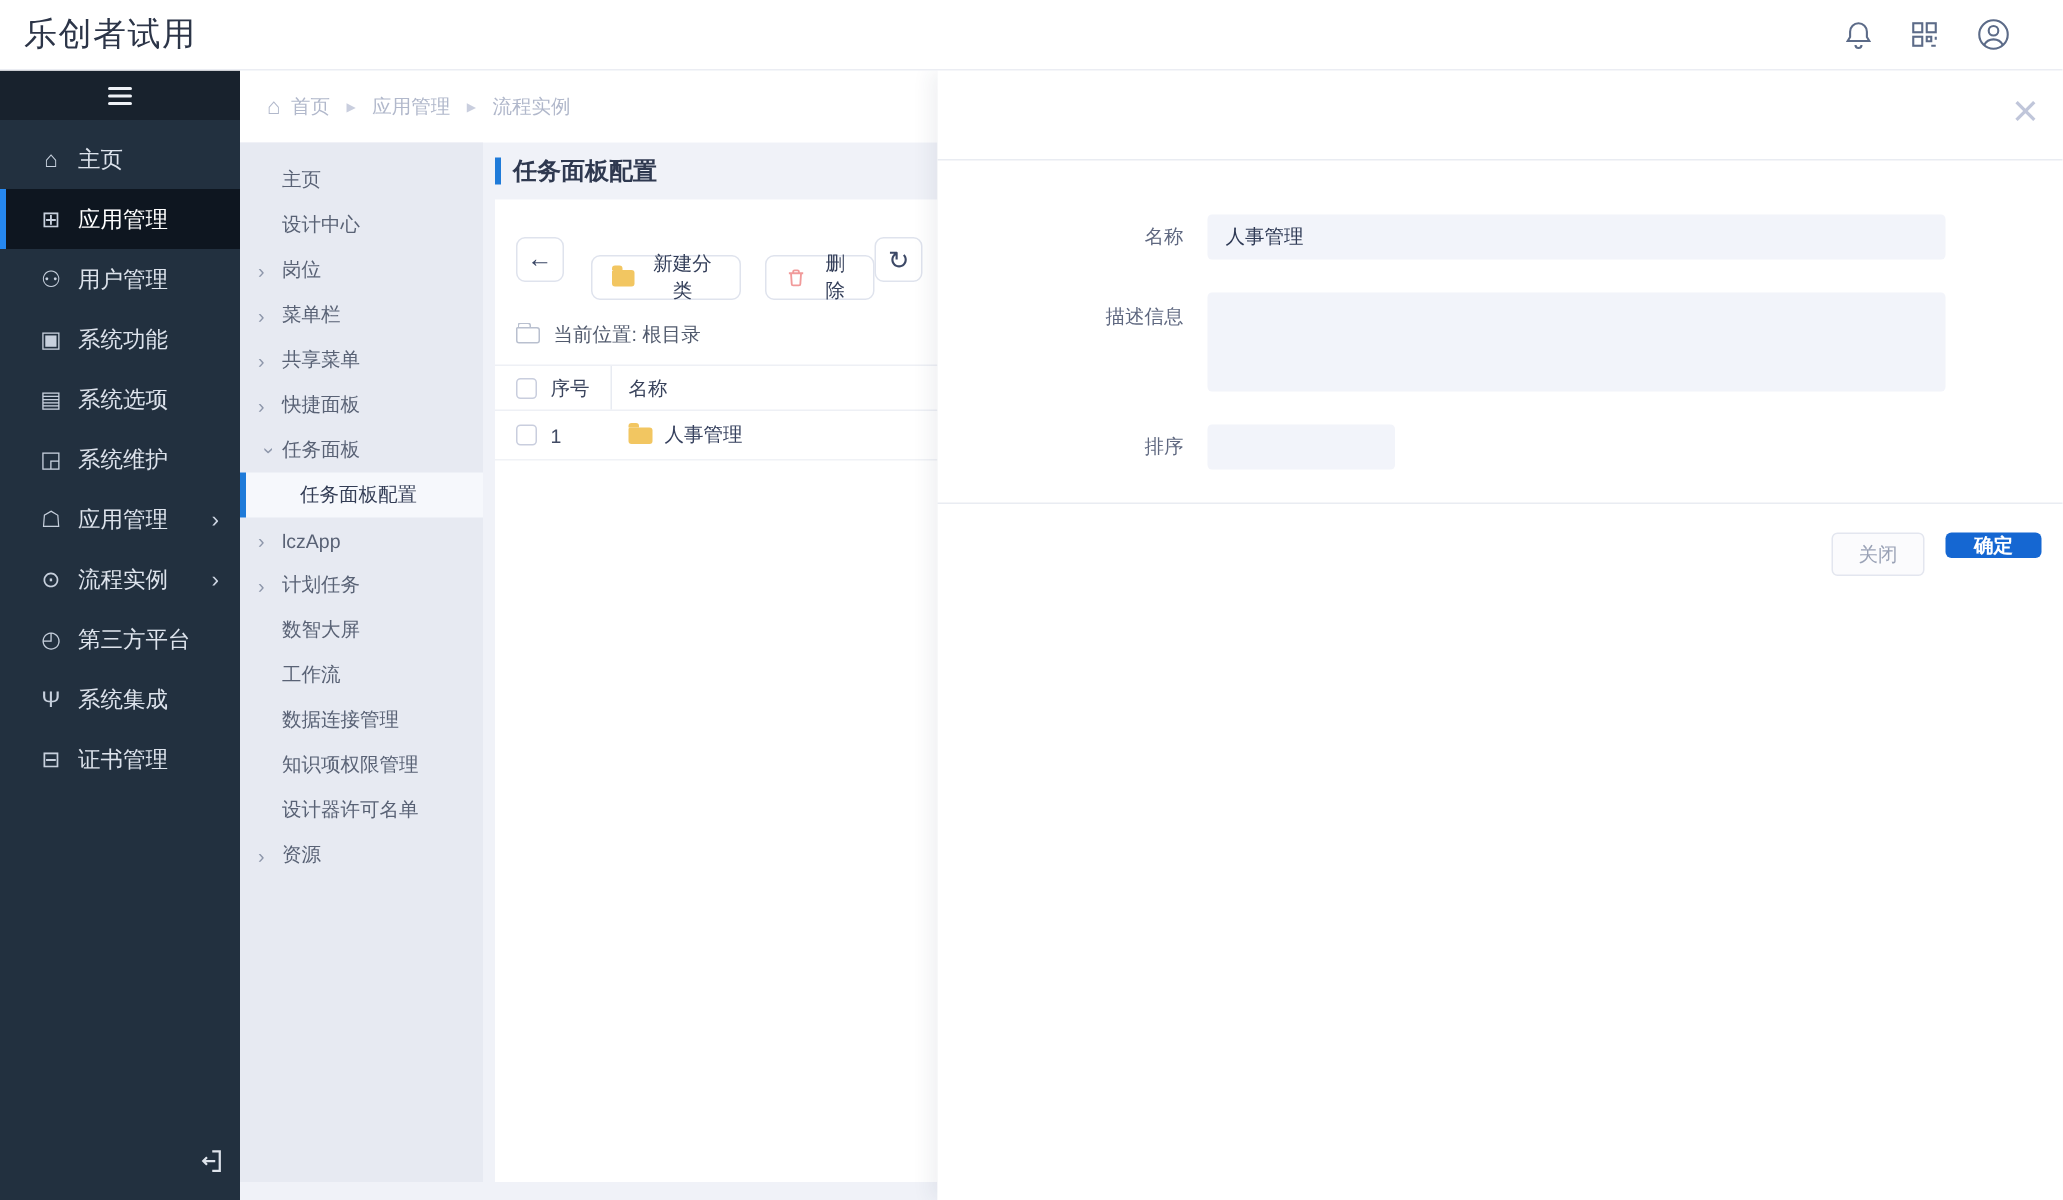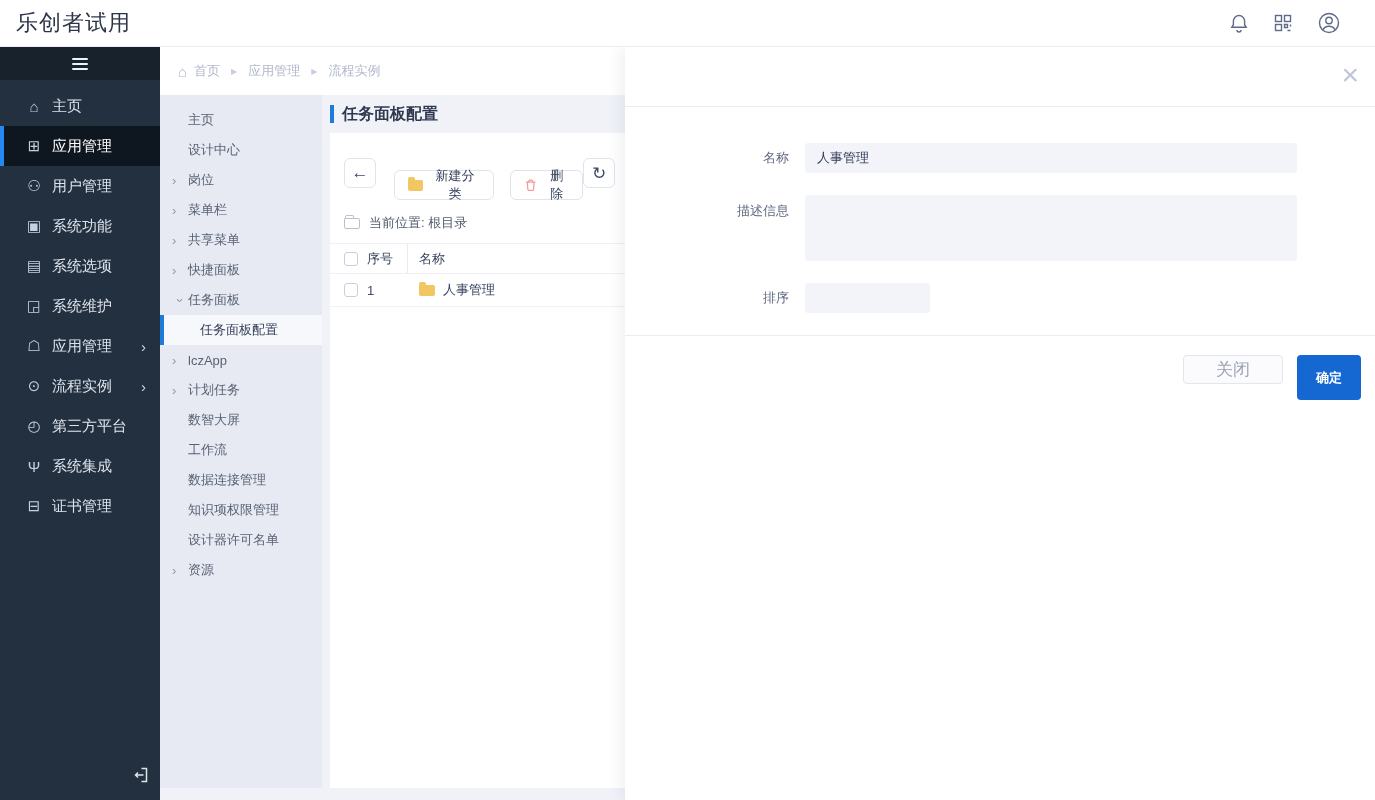--- a/index.html
+++ b/index.html
@@ -87,23 +87,23 @@
   .frow .flabel { width:180px; text-align:right; font-size:13px; color:#5f6880;
     padding-right:16px; line-height:30px; flex:none; }
   .frow.top .flabel { line-height:16px; padding-top:8px; }
   .inp { height:30px; width:492px; background:#f2f4fa; border:none; border-radius:3px;
     padding:0 12px; font-size:13px; color:#2f3a55; font-family:inherit; outline:none; }
   .ta { height:66px; width:492px; background:#f2f4fa; border:none; border-radius:3px;
     padding:8px 12px; font-size:13px; color:#2f3a55; font-family:inherit; resize:none; outline:none; }
   .inp.small { width:125px; }
   .modal-footer { border-top:1px solid #e9ecf2; margin-top:20px; padding:19px 14px 0 0;
     display:flex; justify-content:flex-end; gap:14px; }
-  .btn-close { height:29px; padding:0 32px; border:1px solid #e3e6ef; background:#fbfbfd;
-    color:#9aa2b6; border-radius:4px; font-size:17px; cursor:pointer; font-family:inherit; }
-  .btn-confirm { height:45px; padding:0 19px; background:#1567d2; color:#fff; border:none;
+  .btn-close { height:29px; padding:0 17px; border:1px solid #e3e6ef; background:#fbfbfd;
+    color:#9aa2b6; border-radius:4px; font-size:13px; cursor:pointer; font-family:inherit; }
+  .btn-confirm { height:17px; padding:0 19px; background:#1567d2; color:#fff; border:none;
     border-radius:4px; font-size:13px; font-weight:600; cursor:pointer; font-family:inherit; }
 </style>
 </head>
 <body>
 
 <header class="topbar">
   <div class="logo">乐创者试用</div>
   <div class="topbar-icons">
     <span>
       <svg width="20" height="20" viewBox="0 0 20 20" fill="none" stroke="#5c6b88" stroke-width="1.4">

